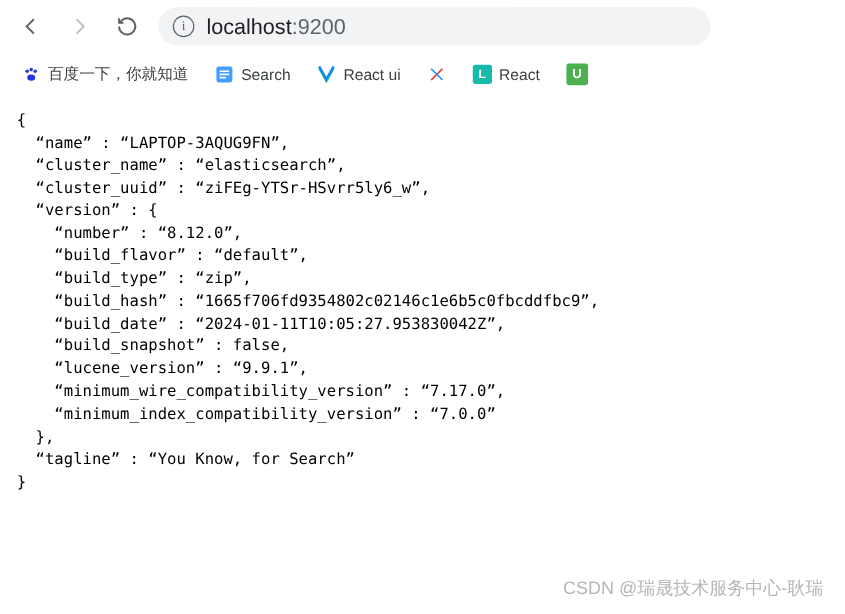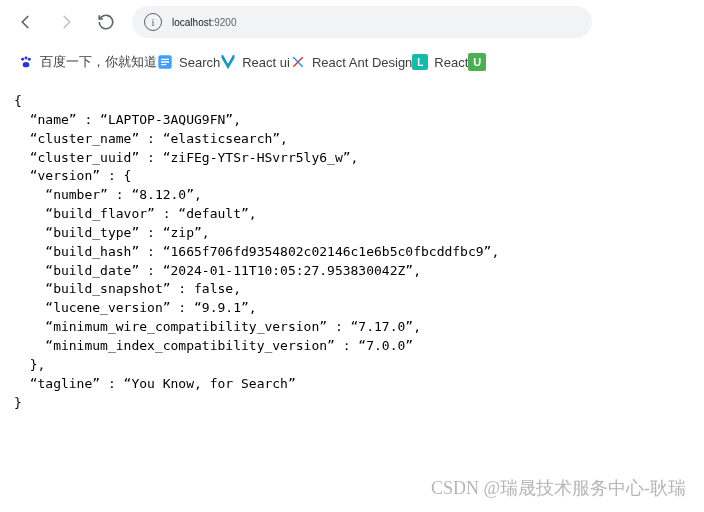--- a/index.html
+++ b/index.html
@@ -46,28 +46,29 @@
     border: 1.5px solid #5f6368;
     border-radius: 50%;
     display: flex;
     align-items: center;
     justify-content: center;
     font-size: 11px;
     color: #5f6368;
     font-family: Georgia, serif;
   }
   .url {
-    font-size: 10px;
+    font-size: 18px;
     color: #202124;
   }
   .url .host { color: #202124; }
   .url .port { color: #5f6368; }
   .bookmarks {
     display: flex;
     align-items: center;
+    gap: 22px;
     padding: 8px 18px;
     height: 36px;
     font-size: 13px;
     color: #3c4043;
   }
   .bm {
     display: flex;
     align-items: center;
     gap: 6px;
     cursor: pointer;
@@ -107,23 +108,23 @@
     font-family: "SimSun", "NSimSun", monospace;
     font-size: 13px;
     line-height: 1.45;
     white-space: pre;
     color: #000;
   }
   .watermark {
     position: absolute;
     right: 18px;
     bottom: 12px;
-    font-size: 18px;
+    font-size: 15px;
     color: rgba(120,120,120,0.55);
-    font-family: Liberation Serif, serif;
+    font-family: Liberation Sans, sans-serif;
   }
 </style>
 </head>
 <body>
 
 <div class="toolbar">
   <div class="nav-btn">
     <svg viewBox="0 0 24 24" fill="none" stroke="currentColor" stroke-width="2.2">
         <path d="M15 4l-8 8 8 8"></path>
       </svg>
@@ -177,21 +178,20 @@
     </span>
     <span>React ui</span>
   </div>
   <div class="bm">
     <span class="bm-icon react-icon">
       <svg viewBox="0 0 24 24">
           <rect x="11" y="2" width="2" height="20" fill="#f5222d" transform="rotate(45 12 12)"></rect>
           <rect x="11" y="2" width="2" height="20" fill="#1890ff" transform="rotate(-45 12 12)"></rect>
         </svg>
     </span>
-    <span>React Ant Design</span>
   </div>
   <div class="bm">
     <span class="layui-icon">L</span>
     <span>React</span>
   </div>
   <div class="bm">
     <span class="un-icon">U</span>
   </div>
 </div>
 

